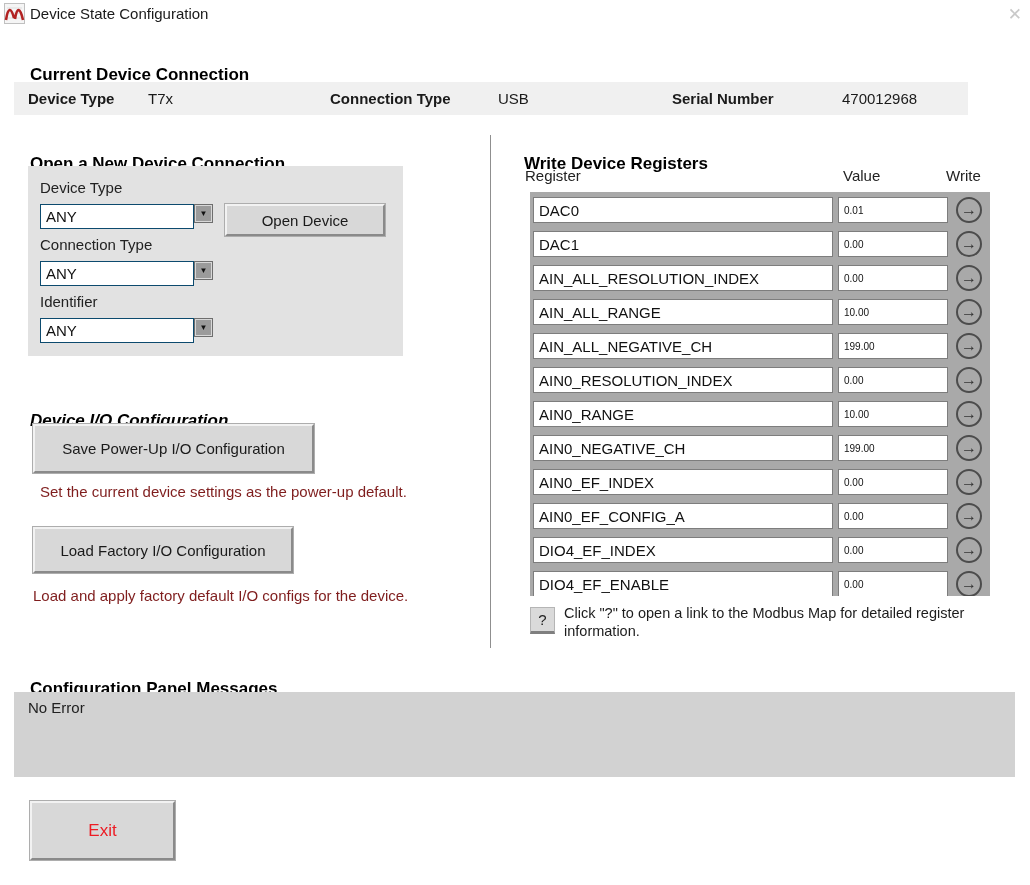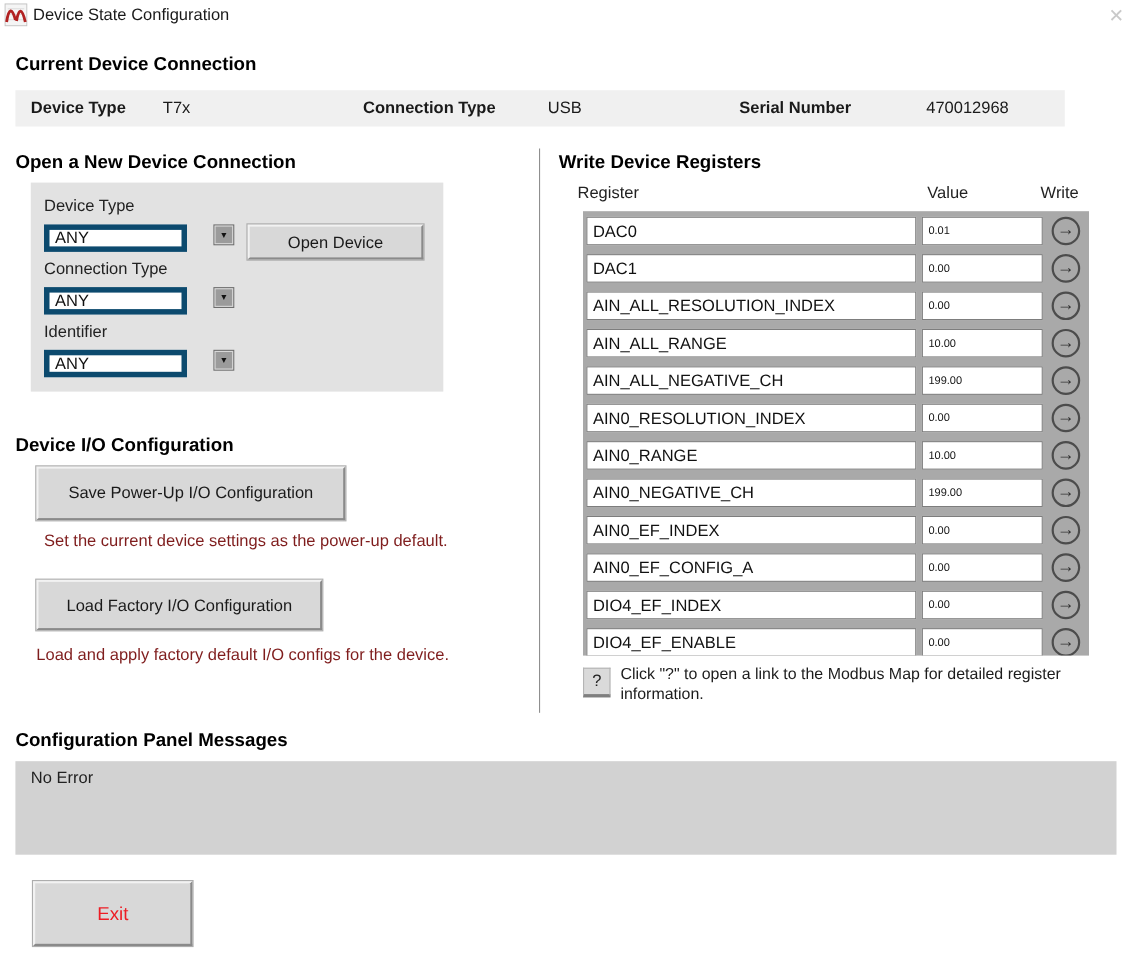--- a/index.html
+++ b/index.html
@@ -6,31 +6,31 @@
   html,body { margin:0; padding:0; background:#fff; }
   body { font-family:"Liberation Sans", sans-serif; color:#1a1a1a; }
   .window { position:relative; width:1030px; height:885px; background:#fff; overflow:hidden; }
 
   
   .titlebar { position:absolute; left:0; top:0; width:1030px; height:28px; background:#fff; }
   .app-icon { position:absolute; left:4px; top:3px; width:21px; height:21px; }
   .title-text { position:absolute; left:30px; top:5px; font-size:15px; color:#1a1a1a; }
   .close-x { position:absolute; right:8px; top:4px; font-size:17px; color:#c9c9c9; cursor:default; }
 
-  h2.sect { position:absolute; margin:0; font-size:17px; font-weight:bold; color:#000; }
+  h2.sect { position:absolute; margin:16px; font-size:17px; font-weight:bold; color:#000; }
 
   
   .conn-strip { position:absolute; left:14px; top:82px; width:954px; height:33px; background:#f0f0f0; }
   .conn-strip span { position:absolute; top:8px; font-size:15px; white-space:nowrap; }
   .lbl-b { font-weight:bold; }
 
   
   .open-panel { position:absolute; left:28px; top:166px; width:375px; height:190px; background:#e2e2e2; }
   .open-panel .flabel { position:absolute; font-size:15px; color:#222; white-space:nowrap; }
-  .combo { position:absolute; width:130px; height:25px; border:5px solid #0c4a6e; background:#fff; font-family:"Liberation Sans",sans-serif; font-size:15px; padding:0 5px; color:#111; }
+  .combo { position:absolute; width:154px; height:25px; border:1px solid #0c4a6e; background:#fff; font-family:"Liberation Sans",sans-serif; font-size:15px; padding:0 5px; color:#111; }
   .dd-btn { position:absolute; width:17px; height:17px; background:#9b9b9b; border:1px solid #d8d8d8; box-shadow:0 0 0 1px #6e6e6e; color:#111; font-size:8px; line-height:15px; text-align:center; padding:0; cursor:default; }
 
   .btn { background:#d8d8d8; border-top:2px solid #f2f2f2; border-left:2px solid #f2f2f2; border-right:2px solid #8a8a8a; border-bottom:2px solid #8a8a8a; outline:1px solid #adadad; font-family:"Liberation Sans",sans-serif; font-size:15px; color:#1a1a1a; cursor:default; }
 
   .open-device-btn { position:absolute; left:197px; top:38px; width:160px; height:32px; }
   .save-btn { position:absolute; left:33px; top:424px; width:281px; height:49px; }
   .load-btn { position:absolute; left:33px; top:527px; width:260px; height:46px; }
   .caption { position:absolute; font-size:15px; color:#7f1d1d; white-space:nowrap; }
 
   .divider { position:absolute; left:490px; top:135px; width:1px; height:513px; background:#8f8f8f; }
@@ -88,21 +88,21 @@
 
     <span class="flabel" style="left:12px; top:70px;">Connection Type</span>
     <input class="combo" style="left: 12px; top: 95px;" readonly="" value="ANY">
     <button class="dd-btn" style="left:167px; top:96px;">▼</button>
 
     <span class="flabel" style="left:12px; top:127px;">Identifier</span>
     <input class="combo" style="left: 12px; top: 152px;" readonly="" value="ANY">
     <button class="dd-btn" style="left:167px; top:153px;">▼</button>
   </div>
 
-  <h2 class="sect" style="left:14px; top:395px;">Device I/O Configuration</h2>
+  <h2 class="sect" style="left:14px; top:395px;font-style:italic;">Device I/O Configuration</h2>
   <button class="btn save-btn">Save Power-Up I/O Configuration</button>
   <span class="caption" style="left:40px; top:483px;">Set the current device settings as the power-up default.</span>
   <button class="btn load-btn">Load Factory I/O Configuration</button>
   <span class="caption" style="left:33px; top:587px;">Load and apply factory default I/O configs for the device.</span>
 
   <div class="divider"></div>
 
   <h2 class="sect" style="left:508px; top:138px;">Write Device Registers</h2>
   <span class="col-hdr" style="left:525px;">Register</span>
   <span class="col-hdr" style="left:843px;text-align:center;">Value</span>

